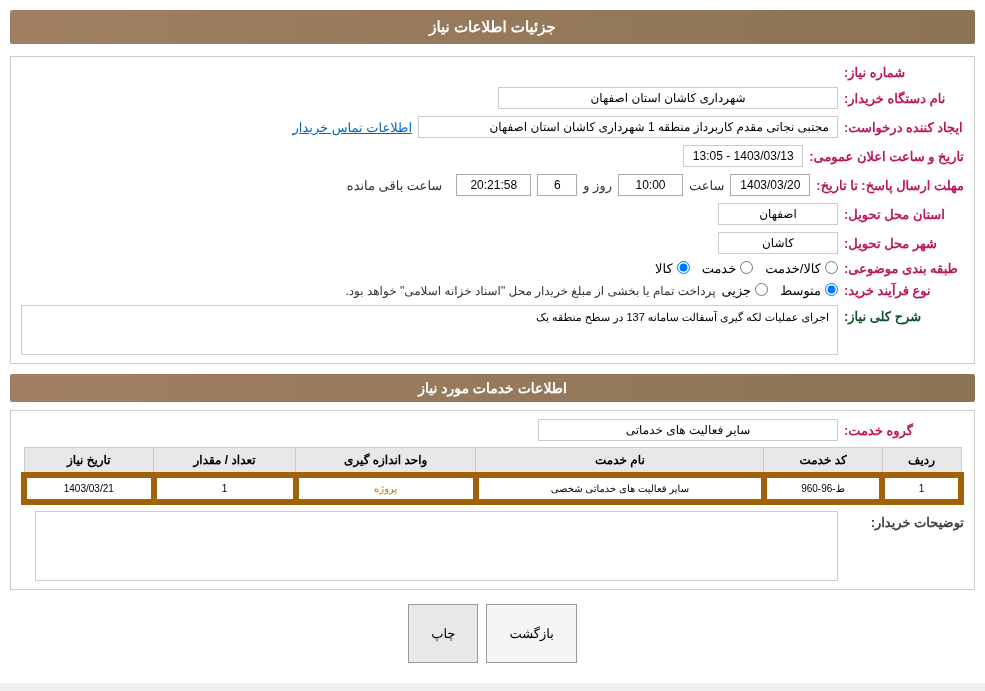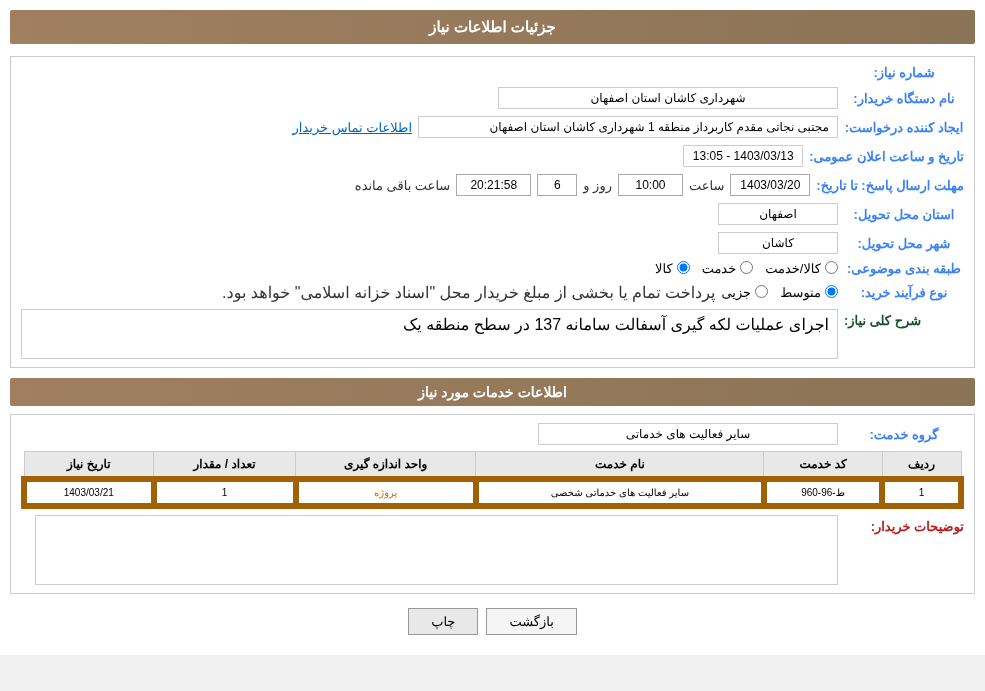--- a/index.html
+++ b/index.html
@@ -32,24 +32,24 @@
       background: #fff;
     }
     .field-row {
       display: flex;
       align-items: center;
       margin-bottom: 7px;
       gap: 6px;
       flex-wrap: wrap;
     }
     .field-label {
-      color: #3b82f6;
+      color: #be185d;
       font-weight: bold;
       min-width: 120px;
-      text-align: center;
+      text-align: left;
       white-space: nowrap;
     }
     .field-value {
       border: 1px solid #ccc;
       padding: 3px 8px;
       min-width: 180px;
       background: #fff;
       text-align: center;
       font-size: 12px;
     }
@@ -141,34 +141,34 @@
       padding: 4px;
     }
     .buyer-desc-row {
       display: flex;
       align-items: flex-start;
       gap: 6px;
       margin-top: 6px;
     }
     .buyer-desc-label {
       font-weight: bold;
-      color: #b91c1c;
+      color: #404040;
       min-width: 120px;
       text-align: right;
       padding-top: 4px;
     }
     .footer-buttons {
       display: flex;
       justify-content: center;
       gap: 8px;
       margin-top: 14px;
       margin-bottom: 10px;
     }
     .btn {
-      padding: 5px 22px;
+      padding: 21px 22px;
       border: 1px solid #999;
       cursor: pointer;
       font-family: Tahoma, Arial, sans-serif;
       font-size: 13px;
       background: #f0f0f0;
     }
     .btn-print {
       background: #e8e8e8;
     }
     .btn-back {
@@ -184,21 +184,21 @@
       color: #14532d;
       min-width: 120px;
       text-align: left;
       padding-top: 4px;
     }
     .shrh-box {
       border: 1px solid #ccc;
       flex: 1;
       min-height: 50px;
       padding: 5px 8px;
-      font-size: 16px;
+      font-size: 11px;
       text-align: right;
       background: #fff;
     }
     .row-time-complex {
       display: flex;
       align-items: center;
       gap: 6px;
       flex-wrap: wrap;
       margin-bottom: 7px;
     }
@@ -232,21 +232,21 @@
       <div class="field-value field-value-narrow">1403/03/13 - 13:05</div>
     </div>
 
     <div class="row-time-complex">
       <span class="field-label">مهلت ارسال پاسخ: تا تاریخ:</span>
       <div class="time-box">1403/03/20</div>
       <span class="label-inline">ساعت</span>
       <div class="time-box" style="min-width:65px;">10:00</div>
       <span class="label-inline">روز و</span>
       <div class="time-box" style="min-width:40px;">6</div>
-      <div class="time-box" style="min-width:75px;">20:21:58</div>
+      <div class="time-box" style="min-width:75px;margin-left:8px;">20:21:58</div>
       <span class="label-inline">ساعت باقی مانده</span>
     </div>
 
     <div class="field-row">
       <span class="field-label">استان محل تحویل:</span>
       <div class="field-value field-value-narrow">اصفهان</div>
     </div>
 
     <div class="field-row">
       <span class="field-label">شهر محل تحویل:</span>
@@ -276,21 +276,21 @@
       <div class="radio-group">
         <div class="radio-item">
           <input type="radio" name="ptype" checked="" style="">
           <span>متوسط</span>
         </div>
         <div class="radio-item">
           <input type="radio" name="ptype" style="">
           <span>جزیی</span>
         </div>
       </div>
-      <span style="font-size:16px;color:#333;">پرداخت تمام یا بخشی از مبلغ خریدار محل "اسناد خزانه اسلامی" خواهد بود.</span>
+      <span style="font-size:12px;color:#333;">پرداخت تمام یا بخشی از مبلغ خریدار محل "اسناد خزانه اسلامی" خواهد بود.</span>
     </div>
 
     <div class="shrh-row">
       <span class="shrh-label">شرح کلی نیاز:</span>
       <div class="shrh-box">اجرای عملیات لکه گیری آسفالت سامانه 137 در سطح منطقه یک</div>
     </div>
 
   </div>
 
   <div class="section-title">اطلاعات خدمات مورد نیاز</div>

